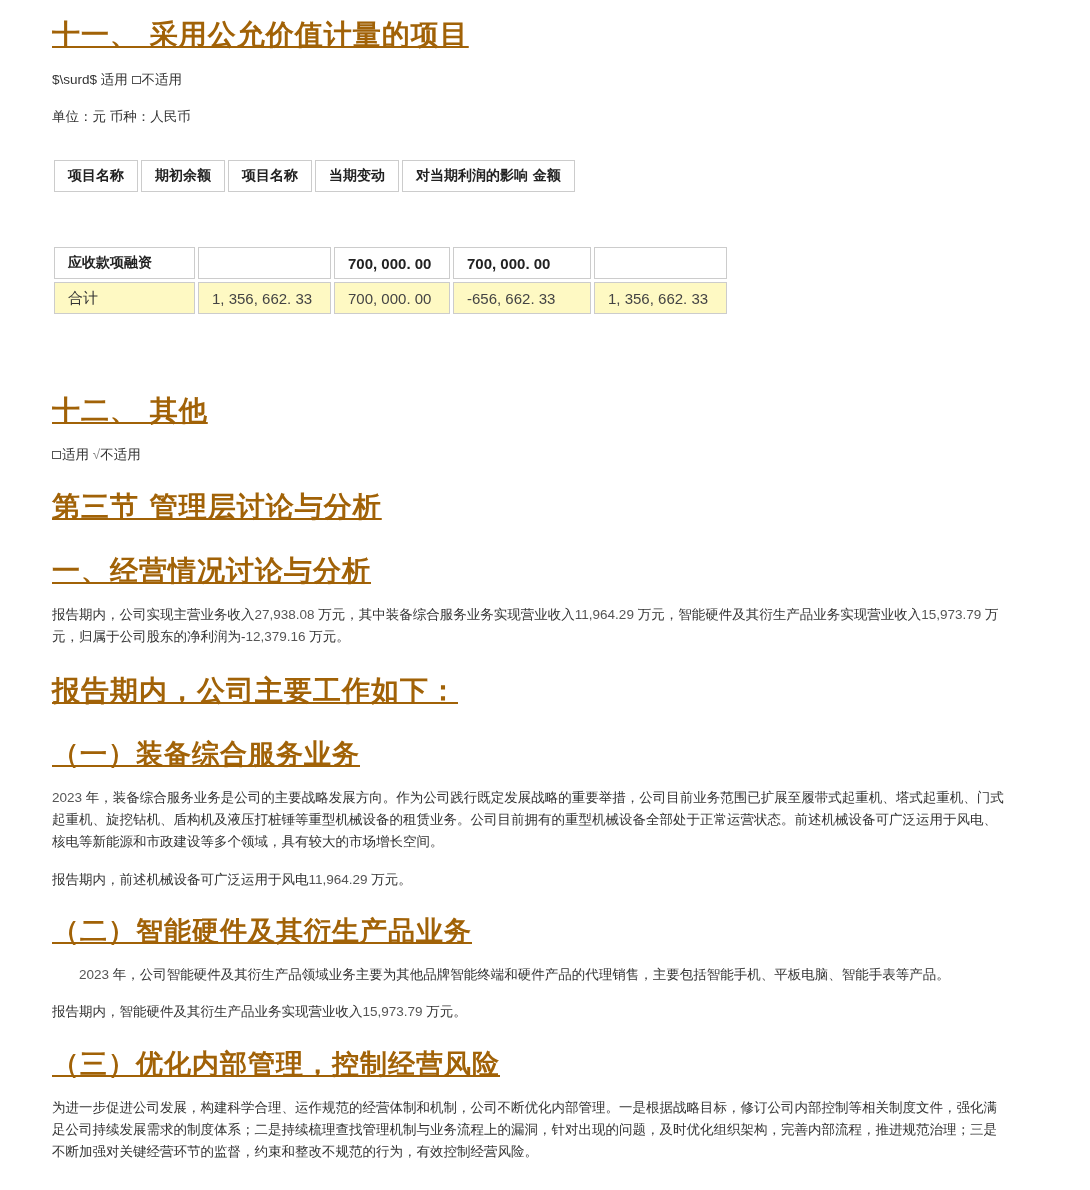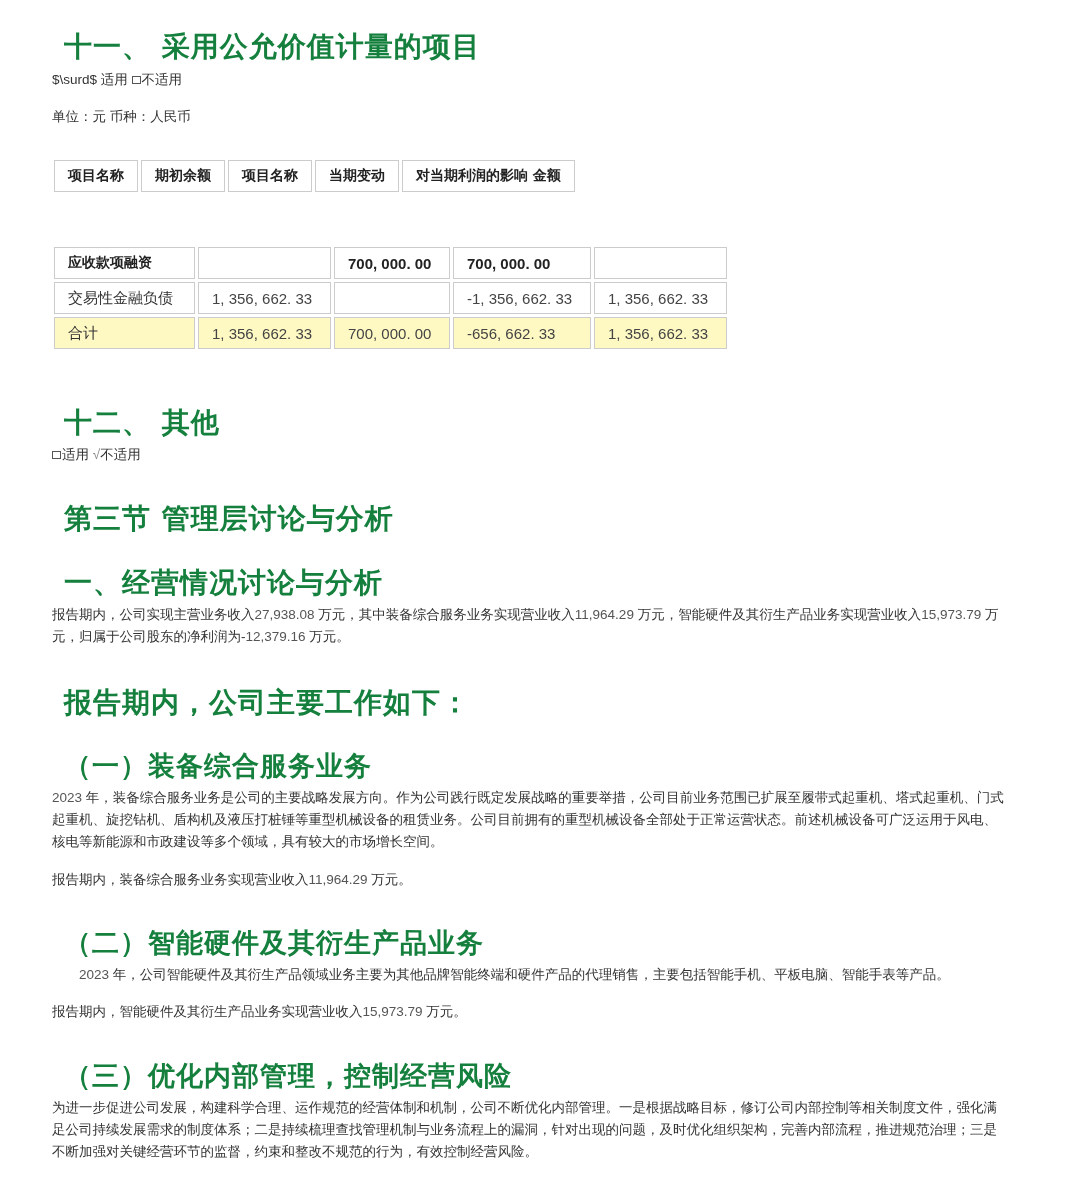--- a/index.html
+++ b/index.html
@@ -17,26 +17,27 @@
     }
     .page {
       position: absolute;
       left: 52px;
       top: 0;
       width: 960px;
     }
     .h-serif {
       font-family: "DejaVu Serif", "Liberation Serif", serif;
       font-weight: bold;
-      color: #15803d;
-      margin: 12px;
+      color: #a16207;
+      margin: 0;
       position: absolute;
       left: 0;
       white-space: nowrap;
       letter-spacing: 1px;
+      text-decoration: underline;
     }
     .h1 { font-size: 28px; }
     .h-sub { font-size: 27px; }
     .p {
       position: absolute;
       left: 0;
       margin: 0;
       font-size: 13.5px;
       line-height: 22px;
       color: #333333;
@@ -113,27 +114,20 @@
 
   <table class="fv" style="top:244px; left:-1px;">
     <tbody>
         <tr class="bold">
       <td style="width:113px;" class="hdr">应收款项融资</td>
       <td style="width:105px;" class="num-cell"></td>
       <td style="width:88px;" class="num-cell">700, 000. 00</td>
       <td style="width:110px;" class="num-cell">700, 000. 00</td>
       <td style="width:105px;" class="num-cell"></td>
     </tr>
-    <tr>
-      <td>交易性金融负债</td>
-      <td class="num-cell">1, 356, 662. 33</td>
-      <td class="num-cell"></td>
-      <td class="num-cell">-1, 356, 662. 33</td>
-      <td class="num-cell">1, 356, 662. 33</td>
-    </tr>
     <tr class="total">
       <td>合计</td>
       <td class="num-cell">1, 356, 662. 33</td>
       <td class="num-cell">700, 000. 00</td>
       <td class="num-cell">-656, 662. 33</td>
       <td class="num-cell">1, 356, 662. 33</td>
     </tr>
   </tbody>
     </table>
 
@@ -146,21 +140,21 @@
   <h1 class="h-serif h1" style="top:488px;">第三节 管理层讨论与分析</h1>
 
   <h2 class="h-serif h1" style="top:552px;">一、经营情况讨论与分析</h2>
 
   <p class="p" style="top:604px;"><span>报告期内，公司实现主营业务收入</span><span class="num">27,938.08</span><span> 万元，其中装备综合服务业务实现营业收入</span><span class="num">11,964.29</span><span> 万元，智能硬件及其衍生产品业务实现营业收入</span><span class="num">15,973.79</span><span> 万元，归属于公司股东的净利润为-</span><span class="num">12,379.16</span><span> 万元。</span></p>
 
   <h2 class="h-serif h1" style="top:672px;">报告期内，公司主要工作如下：</h2>
 
   <h3 class="h-serif h-sub" style="top:736px;">（一）装备综合服务业务</h3>
   <p class="p" style="top:787px;"><span class="num">2023</span><span> 年，装备综合服务业务是公司的主要战略发展方向。作为公司践行既定发展战略的重要举措，公司目前业务范围已扩展至履带式起重机、塔式起重机、门式起重机、旋挖钻机、盾构机及液压打桩锤等重型机械设备的租赁业务。公司目前拥有的重型机械设备全部处于正常运营状态。前述机械设备可广泛运用于风电、核电等新能源和市政建设等多个领域，具有较大的市场增长空间。</span></p>
-  <p class="p" style="top:869px;"><span>报告期内，装备综合服务业务实现营业收入</span><span class="num">11,964.29</span><span> 万元。</span></p>
+  <p class="p" style="top:869px;"><span>报告期内，前述机械设备可广泛运用于风电</span><span class="num">11,964.29</span><span> 万元。</span></p>
 
   <h3 class="h-serif h-sub" style="top:913px;">（二）智能硬件及其衍生产品业务</h3>
   <p class="p" style="top:964px;margin-left:27px;"><span class="num">2023</span><span> 年，公司智能硬件及其衍生产品领域业务主要为其他品牌智能终端和硬件产品的代理销售，主要包括智能手机、平板电脑、智能手表等产品。</span></p>
   <p class="p" style="top:1001px;"><span>报告期内，智能硬件及其衍生产品业务实现营业收入</span><span class="num">15,973.79</span><span> 万元。</span></p>
 
   <h3 class="h-serif h-sub" style="top:1046px;">（三）优化内部管理，控制经营风险</h3>
   <p class="p" style="top:1097px;">为进一步促进公司发展，构建科学合理、运作规范的经营体制和机制，公司不断优化内部管理。一是根据战略目标，修订公司内部控制等相关制度文件，强化满足公司持续发展需求的制度体系；二是持续梳理查找管理机制与业务流程上的漏洞，针对出现的问题，及时优化组织架构，完善内部流程，推进规范治理；三是不断加强对关键经营环节的监督，约束和整改不规范的行为，有效控制经营风险。</p>
 
 </div>
 

